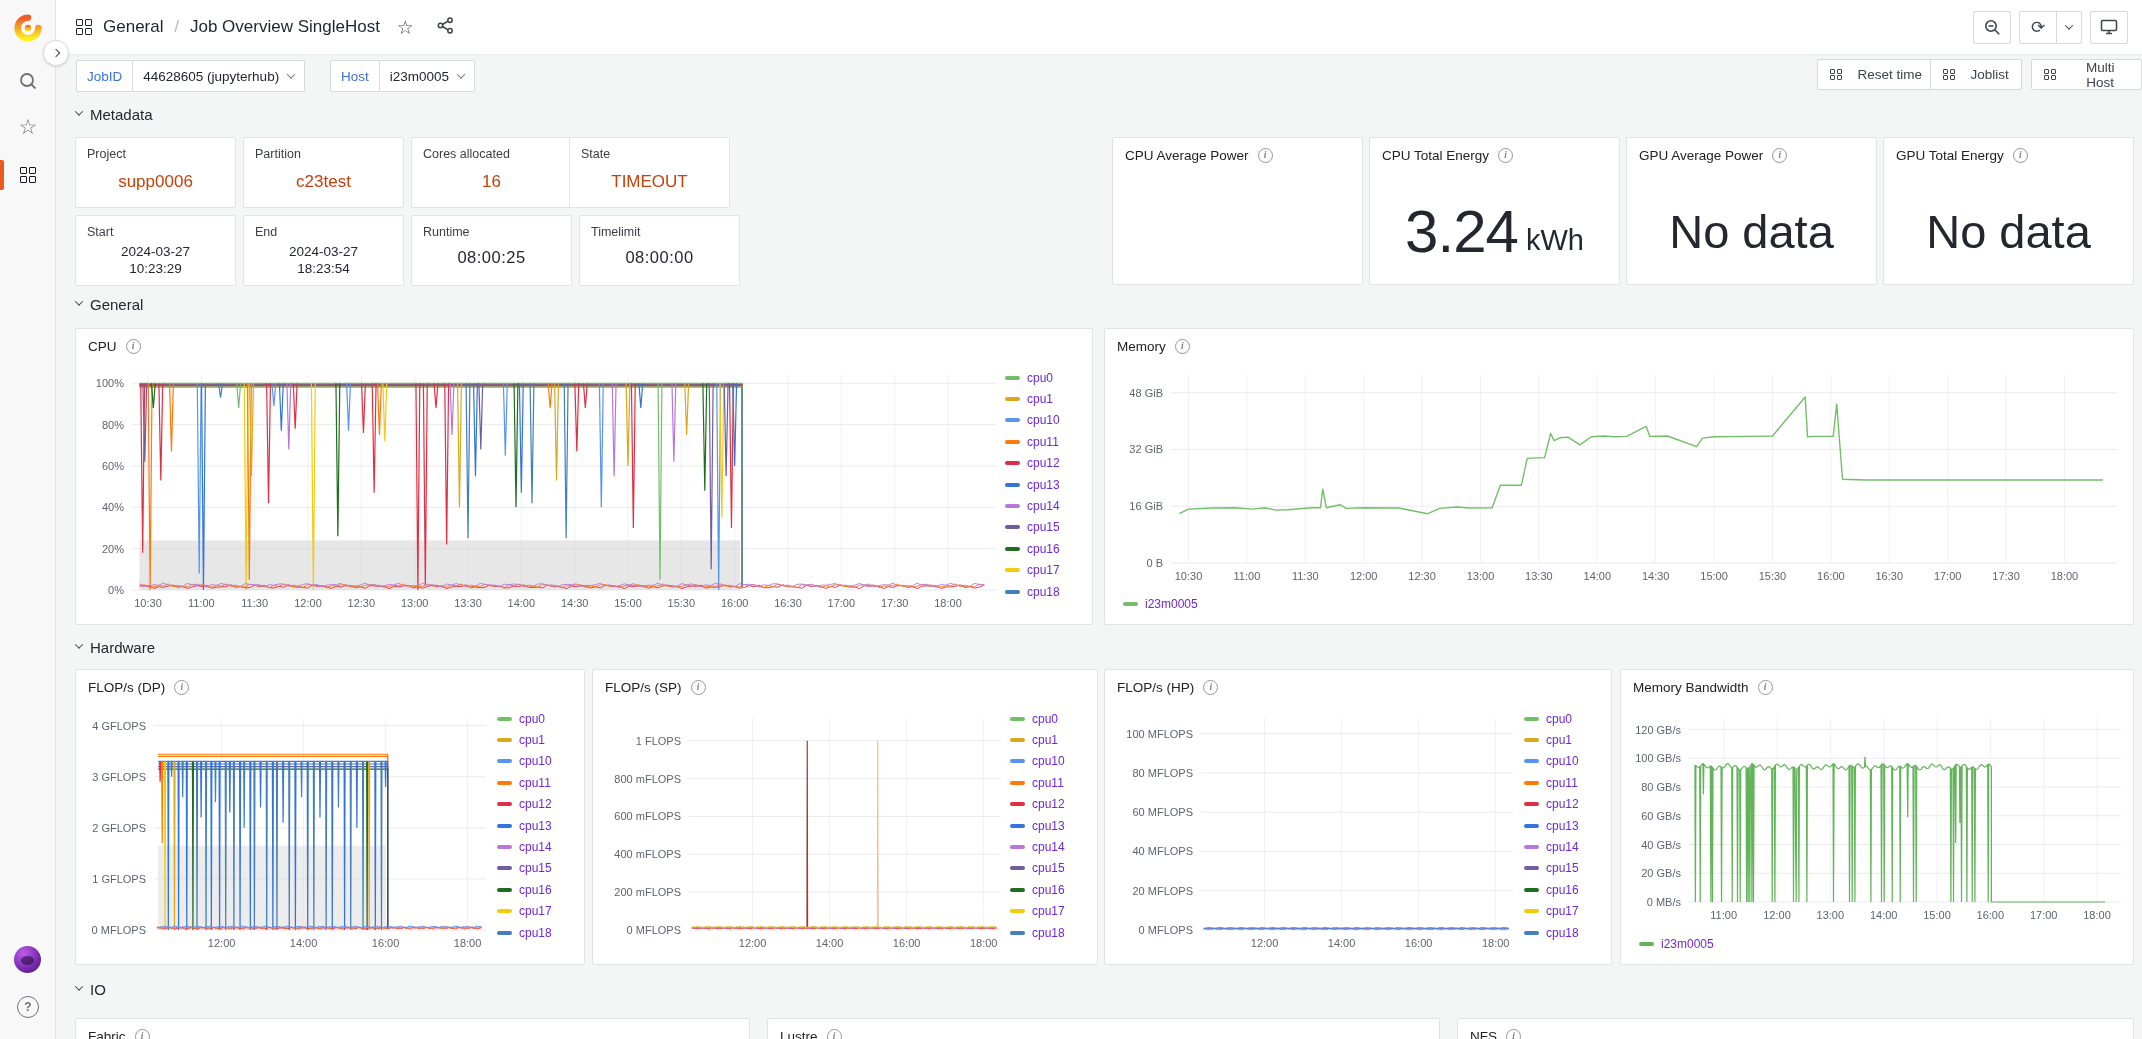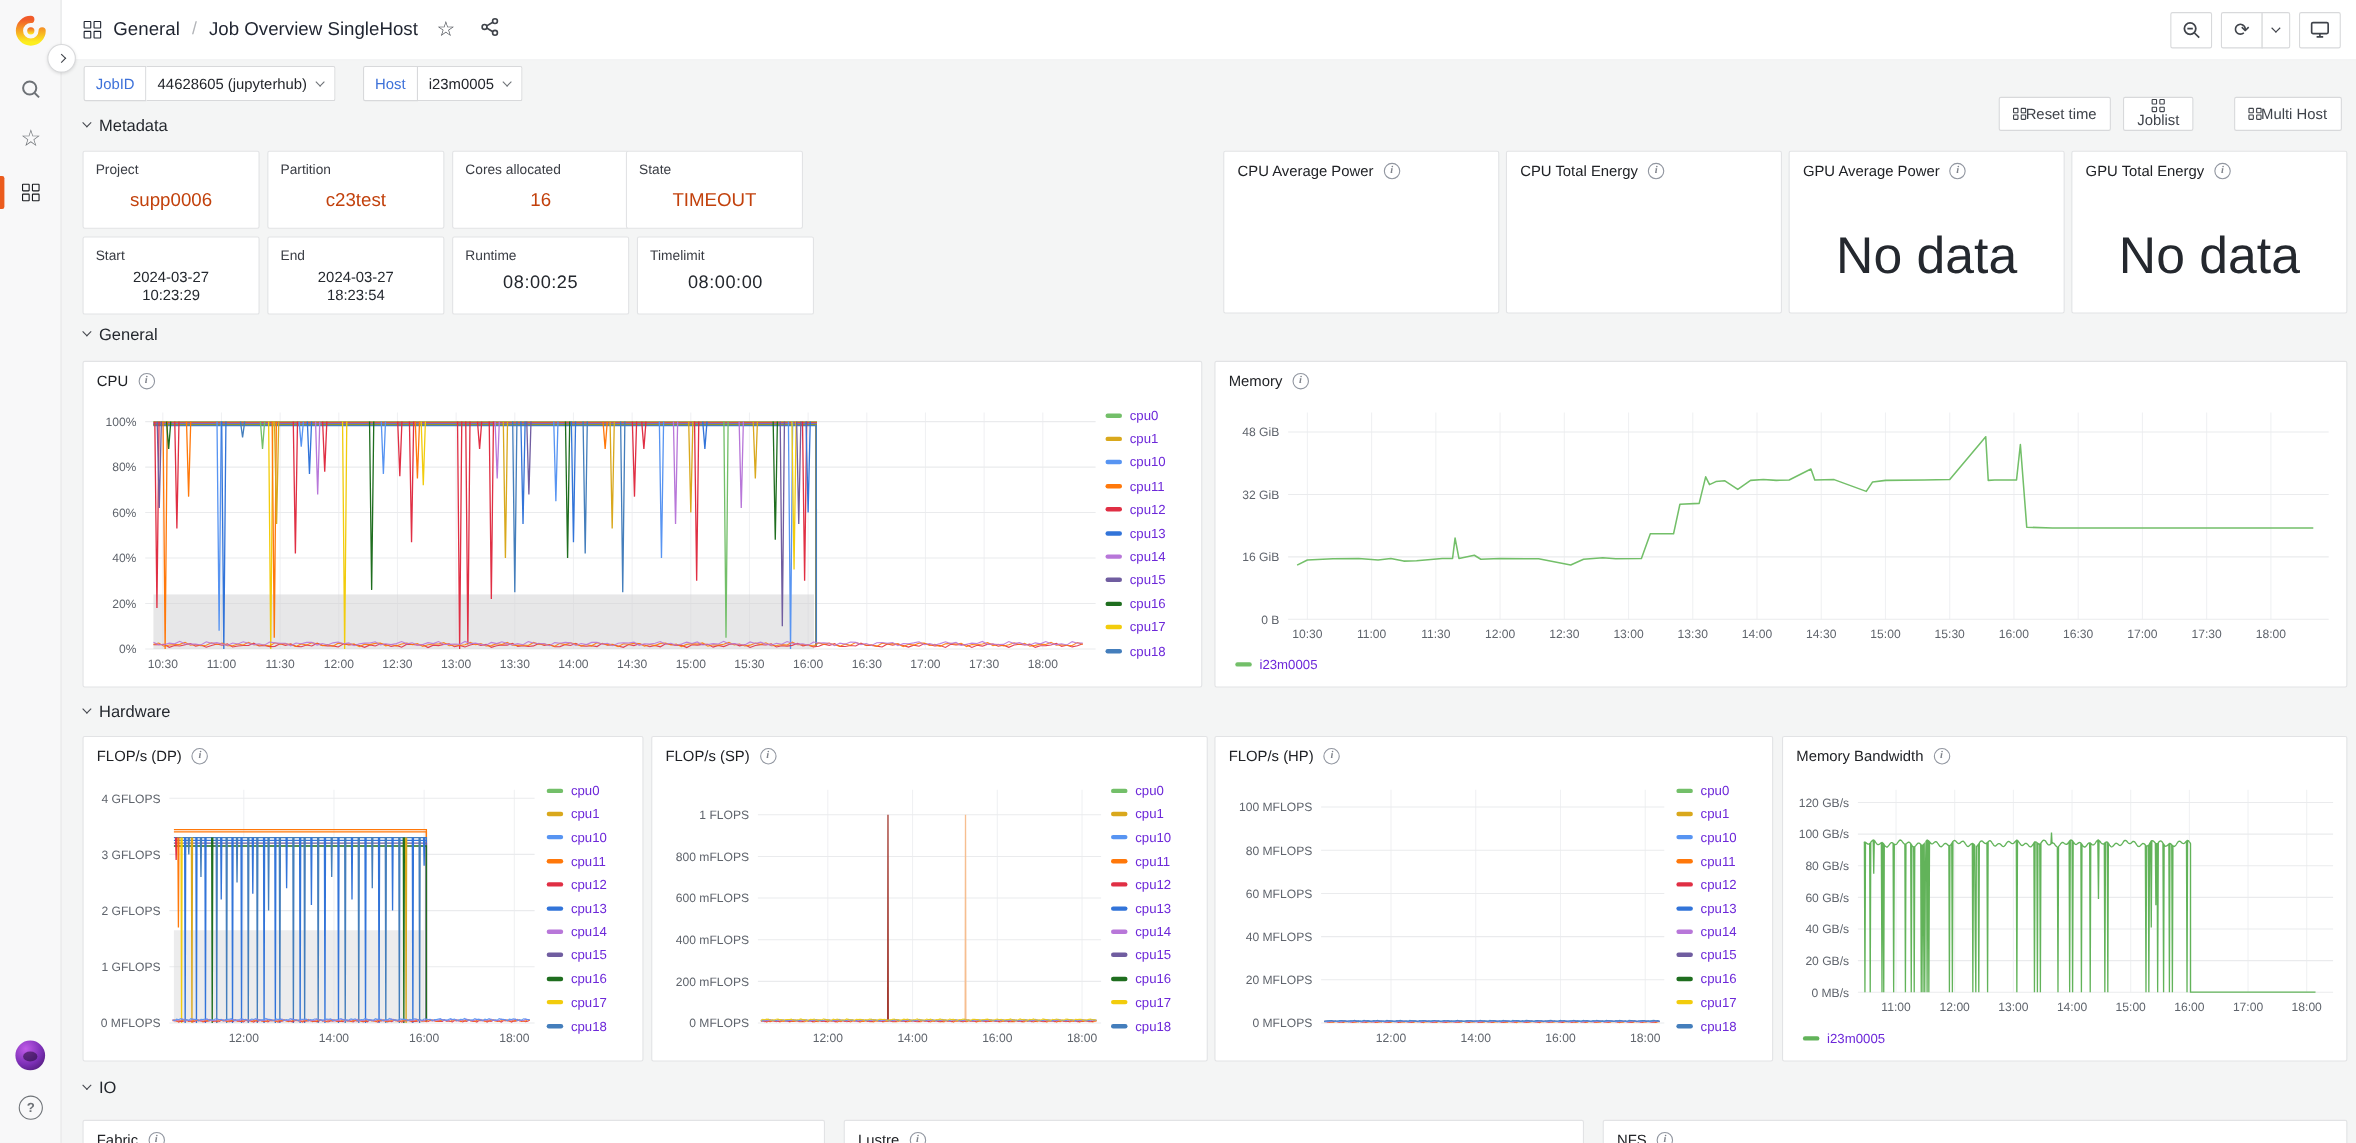--- a/index.html
+++ b/index.html
@@ -61,23 +61,23 @@
 
   
   .var-group{position:absolute;top:60px;height:32px;display:flex;}
   .vg-jobid{left:76px;}
   .vg-host{left:330px;justify-content:flex-end;}
   .var-label{background:#FFF;border:1px solid #D8D9DB;border-radius:2px 0 0 2px;color:#3D71D9;
     font-size:13.5px;font-weight:500;display:flex;align-items:center;padding:0 10px;}
   .var-select{background:#FFF;border:1px solid #D8D9DB;border-left:none;border-radius:0 2px 2px 0;
     color:#23262B;font-size:13.5px;display:flex;align-items:center;gap:9px;padding:0 10px;cursor:pointer;}
   .var-select .chev{color:#6E7277;}
-  .tool-btn{position:absolute;top:59px;height:31px;padding:0 12px;gap:0;font-weight:500;margin-top:29px;}
+  .tool-btn{position:absolute;top:59px;height:31px;padding:0 12px;gap:16px;font-weight:500;}
   .tb-reset{left:1817px;}
-  .tb-joblist{left:1930px;flex-direction:column;}
+  .tb-joblist{left:1930px;}
   .tb-multi{left:2031px;}
 
   
   .section-h{position:absolute;display:flex;align-items:center;gap:8px;color:#24282E;
     font-size:15px;font-weight:500;cursor:pointer;height:22px;}
   .sh-meta{left:76px;top:103px;}
   .sh-general{left:76px;top:293px;}
   .sh-hardware{left:76px;top:636px;}
   .sh-io{left:76px;top:978px;}
   .section-h .chev{color:#44474E;margin-top:-3px;}
@@ -320,20 +320,24 @@
 <div class="panel stat-p sp1">
   <div class="panel-h">
       <span class="panel-title">CPU Average Power</span>
       <span class="info-ic">i</span>
     </div>
 </div>
 <div class="panel stat-p sp2">
   <div class="panel-h">
       <span class="panel-title">CPU Total Energy</span>
       <span class="info-ic">i</span>
+    </div>
+  <div class="stat-val">
+      <span class="stat-num">3.24</span>
+      <span class="stat-unit">kWh</span>
     </div>
 </div>
 <div class="panel stat-p sp3">
   <div class="panel-h">
       <span class="panel-title">GPU Average Power</span>
       <span class="info-ic">i</span>
     </div>
   <div class="stat-val">
       <span class="stat-nodata">No data</span>
     </div>

